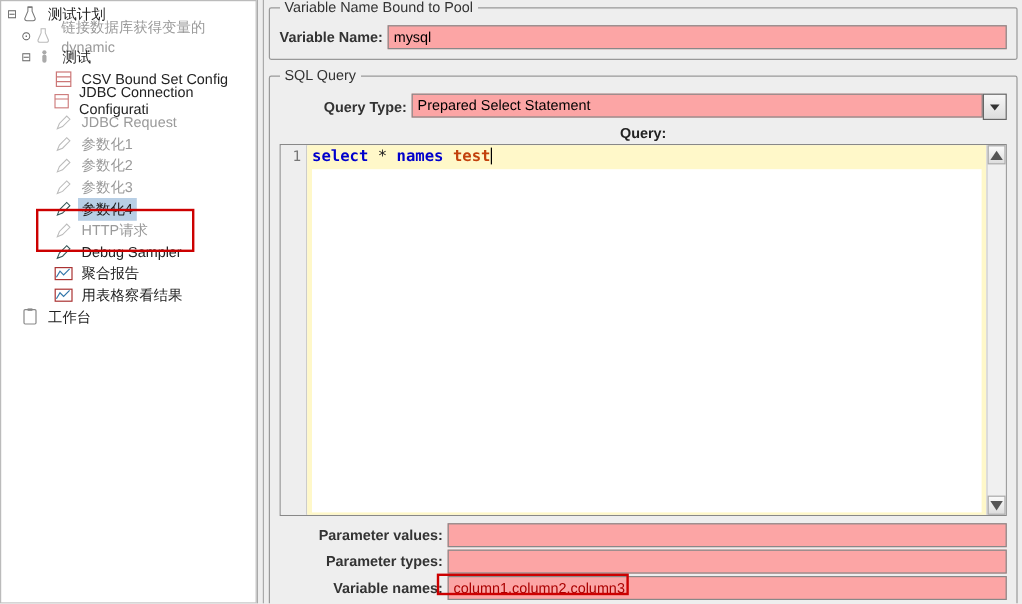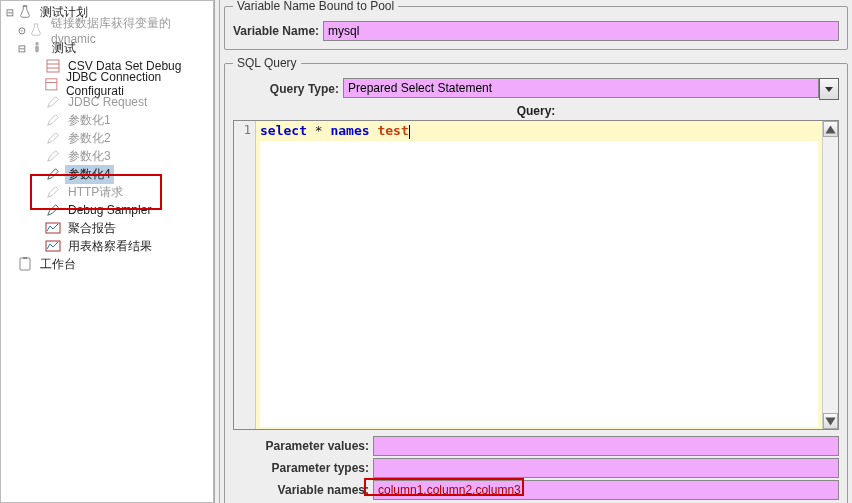--- a/index.html
+++ b/index.html
@@ -19,21 +19,21 @@
   .d2 { padding-left:32px; }
   .highlight-box { position:absolute; border:2px solid #cc0000; pointer-events:none; }
   
   .i-flask svg, .i-pencil svg, .i-tube svg, .i-gear svg, .i-file svg, .i-box svg, .i-clip svg { width:14px; height:14px; }
   
   .right { flex:1; background:#eee; padding:0 4px 4px 4px; overflow:hidden; position:relative; }
   fieldset { border:1px solid #999; border-radius:2px; margin:0 0 6px 0; padding:6px 8px; background:#eee; }
   legend { padding:0 4px; color:#333; font-size:12px; }
   .field-row { display:flex; align-items:center; margin:2px 0; }
   .field-row label { text-align:right; padding-right:4px; font-weight:bold; color:#333; }
-  .field-row input[type=text] { flex:1; height:20px; border:1px solid #888; background:#f0abfc; padding:1px 4px; font-size:12px; }
+  .field-row input[type=text] { flex:1; height:20px; border:1px solid #888; background:#fca5a5; padding:1px 4px; font-size:12px; }
   .combo { display:flex; flex:1; }
   .combo input { flex:1; height:22px; border:1px solid #666; border-right:none; background:#fff; padding:1px 6px; font-size:12px; }
   .combo button { width:20px; height:22px; border:1px solid #666; background:linear-gradient(#f6f6f6,#ddd); cursor:pointer; padding:0; }
   .combo button svg { width:10px; height:10px; }
   .query-header { text-align:center; font-weight:bold; margin:4px 0 2px 0; }
   .editor-wrap { display:flex; border:1px solid #888; height:310px; background:#fff; position:relative; }
   .gutter { width:22px; background:#eee; border-right:1px solid #ccc; text-align:right; padding:2px 4px 0 0; color:#777; font-family:monospace; font-size:12px; }
   .code { flex:1; padding:2px 4px; font-family:Consolas, monospace; font-size:13px; background:#fff8c9; }
   .kw-blue { color:#0000cc; font-weight:bold;text-align:center; }
   .kw-green { color:#c2410c; font-weight:bold; }
@@ -91,21 +91,21 @@
 
       <div class="row d2">
         <span class="tog empty">•</span>
         <span class="ic">
           <svg viewBox="0 0 16 16">
               <rect x="2" y="2" width="12" height="12" fill="none" stroke="#c77" stroke-width="1"></rect>
               <line x1="2" y1="6" x2="14" y2="6" stroke="#c77"></line>
               <line x1="2" y1="10" x2="14" y2="10" stroke="#c77"></line>
             </svg>
         </span>
-        <span class="lbl">CSV Data Set Debug</span>
+        <span class="lbl">CSV Bound Set Config</span>
       </div>
 
       <div class="row d2">
         <span class="tog empty">•</span>
         <span class="ic">
           <svg viewBox="0 0 16 16">
               <rect x="2" y="2" width="12" height="12" fill="none" stroke="#c77" stroke-width="1"></rect>
               <line x1="2" y1="6" x2="14" y2="6" stroke="#c77"></line>
             </svg>
         </span>

